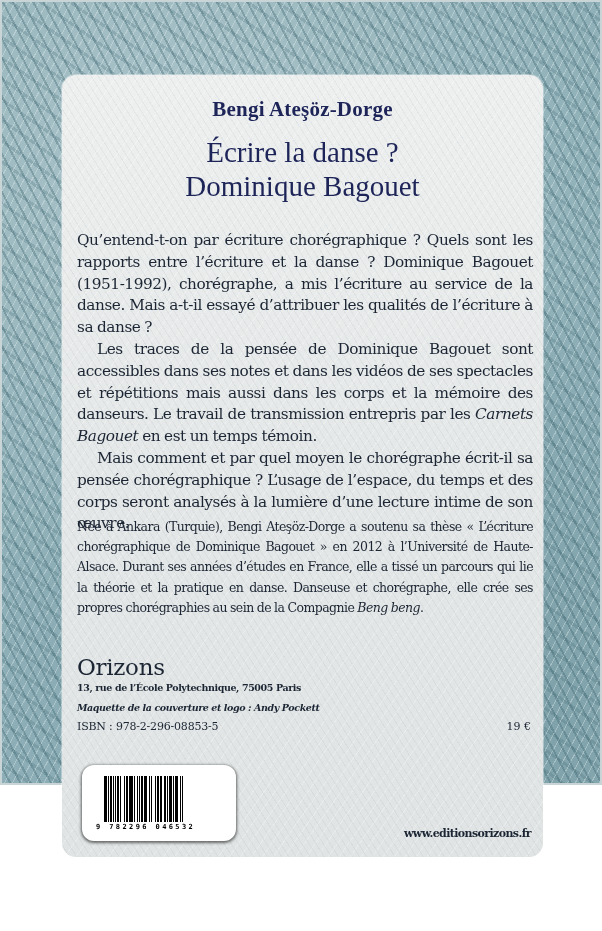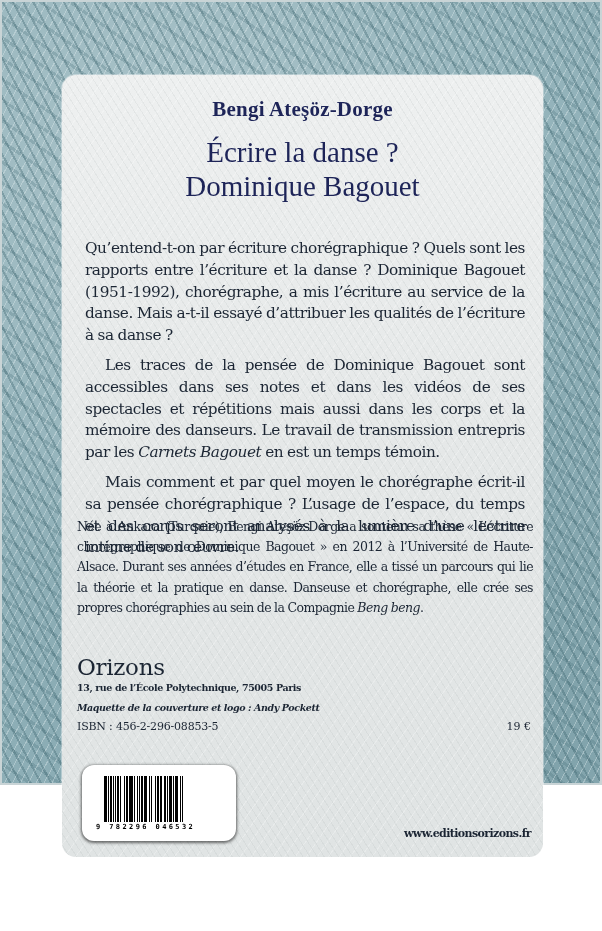--- a/index.html
+++ b/index.html
@@ -69,21 +69,21 @@
       top: 155px;
       font-family: "DejaVu Serif", serif;
       font-size: 15.3px;
       line-height: 21.8px;
       color: #1b2533;
       text-align: justify;
       letter-spacing: -0.45px;
       word-spacing: -0.5px;
     }
     .blurb p {
-      margin: 8px;
+      margin: 0;
     }
     .blurb p + p {
       text-indent: 20px;
     }
     .bio {
       position: absolute;
       left: 15px;
       width: 456px;
       top: 442px;
       font-family: "DejaVu Serif", serif;
@@ -194,21 +194,21 @@
       <p>Qu’entend-t-on par écriture chorégraphique ? Quels sont les rapports entre l’écriture et la danse ? Dominique Bagouet (1951-1992), chorégraphe, a mis l’écriture au service de la danse. Mais a-t-il essayé d’attribuer les qualités de l’écriture à sa danse ?</p>
       <p><span>Les traces de la pensée de Dominique Bagouet sont accessibles dans ses notes et dans les vidéos de ses spectacles et répétitions mais aussi dans les corps et la mémoire des danseurs. Le travail de transmission entrepris par les </span><em>Carnets Bagouet</em><span> en est un temps témoin.</span></p>
       <p>Mais comment et par quel moyen le chorégraphe écrit-il sa pensée chorégraphique ? L’usage de l’espace, du temps et des corps seront analysés à la lumière d’une lecture intime de son œuvre.</p>
     </div>
 
     <div class="bio"><span>Née à Ankara (Turquie), Bengi Ateşöz-Dorge a soutenu sa thèse « L’écriture chorégraphique de Dominique Bagouet » en 2012 à l’Université de Haute-Alsace. Durant ses années d’études en France, elle a tissé un parcours qui lie la théorie et la pratique en danse. Danseuse et chorégraphe, elle crée ses propres chorégraphies au sein de la Compagnie </span><em>Beng beng</em><span>.</span></div>
 
     <div class="publisher">Orizons</div>
     <div class="small-line address">13, rue de l’École Polytechnique, 75005 Paris</div>
     <div class="small-line credits">Maquette de la couverture et logo : Andy Pockett</div>
-    <div class="small-line isbn">ISBN : 456-2-296-08853-5</div>
+    <div class="small-line isbn">ISBN : 978-2-296-08853-5</div>
     <div class="price">19 €</div>
 
     <div class="barcode">
       <div class="barcode-bars" id="barcode-bars">
           <span style="width: 2.85px;"></span>
           <span style="width: 0.95px; background: transparent;"></span>
           <span style="width: 0.95px;"></span>
           <span style="width: 0.95px; background: transparent;"></span>
           <span style="width: 1.9px;"></span>
           <span style="width: 1.9px; background: transparent;"></span>

